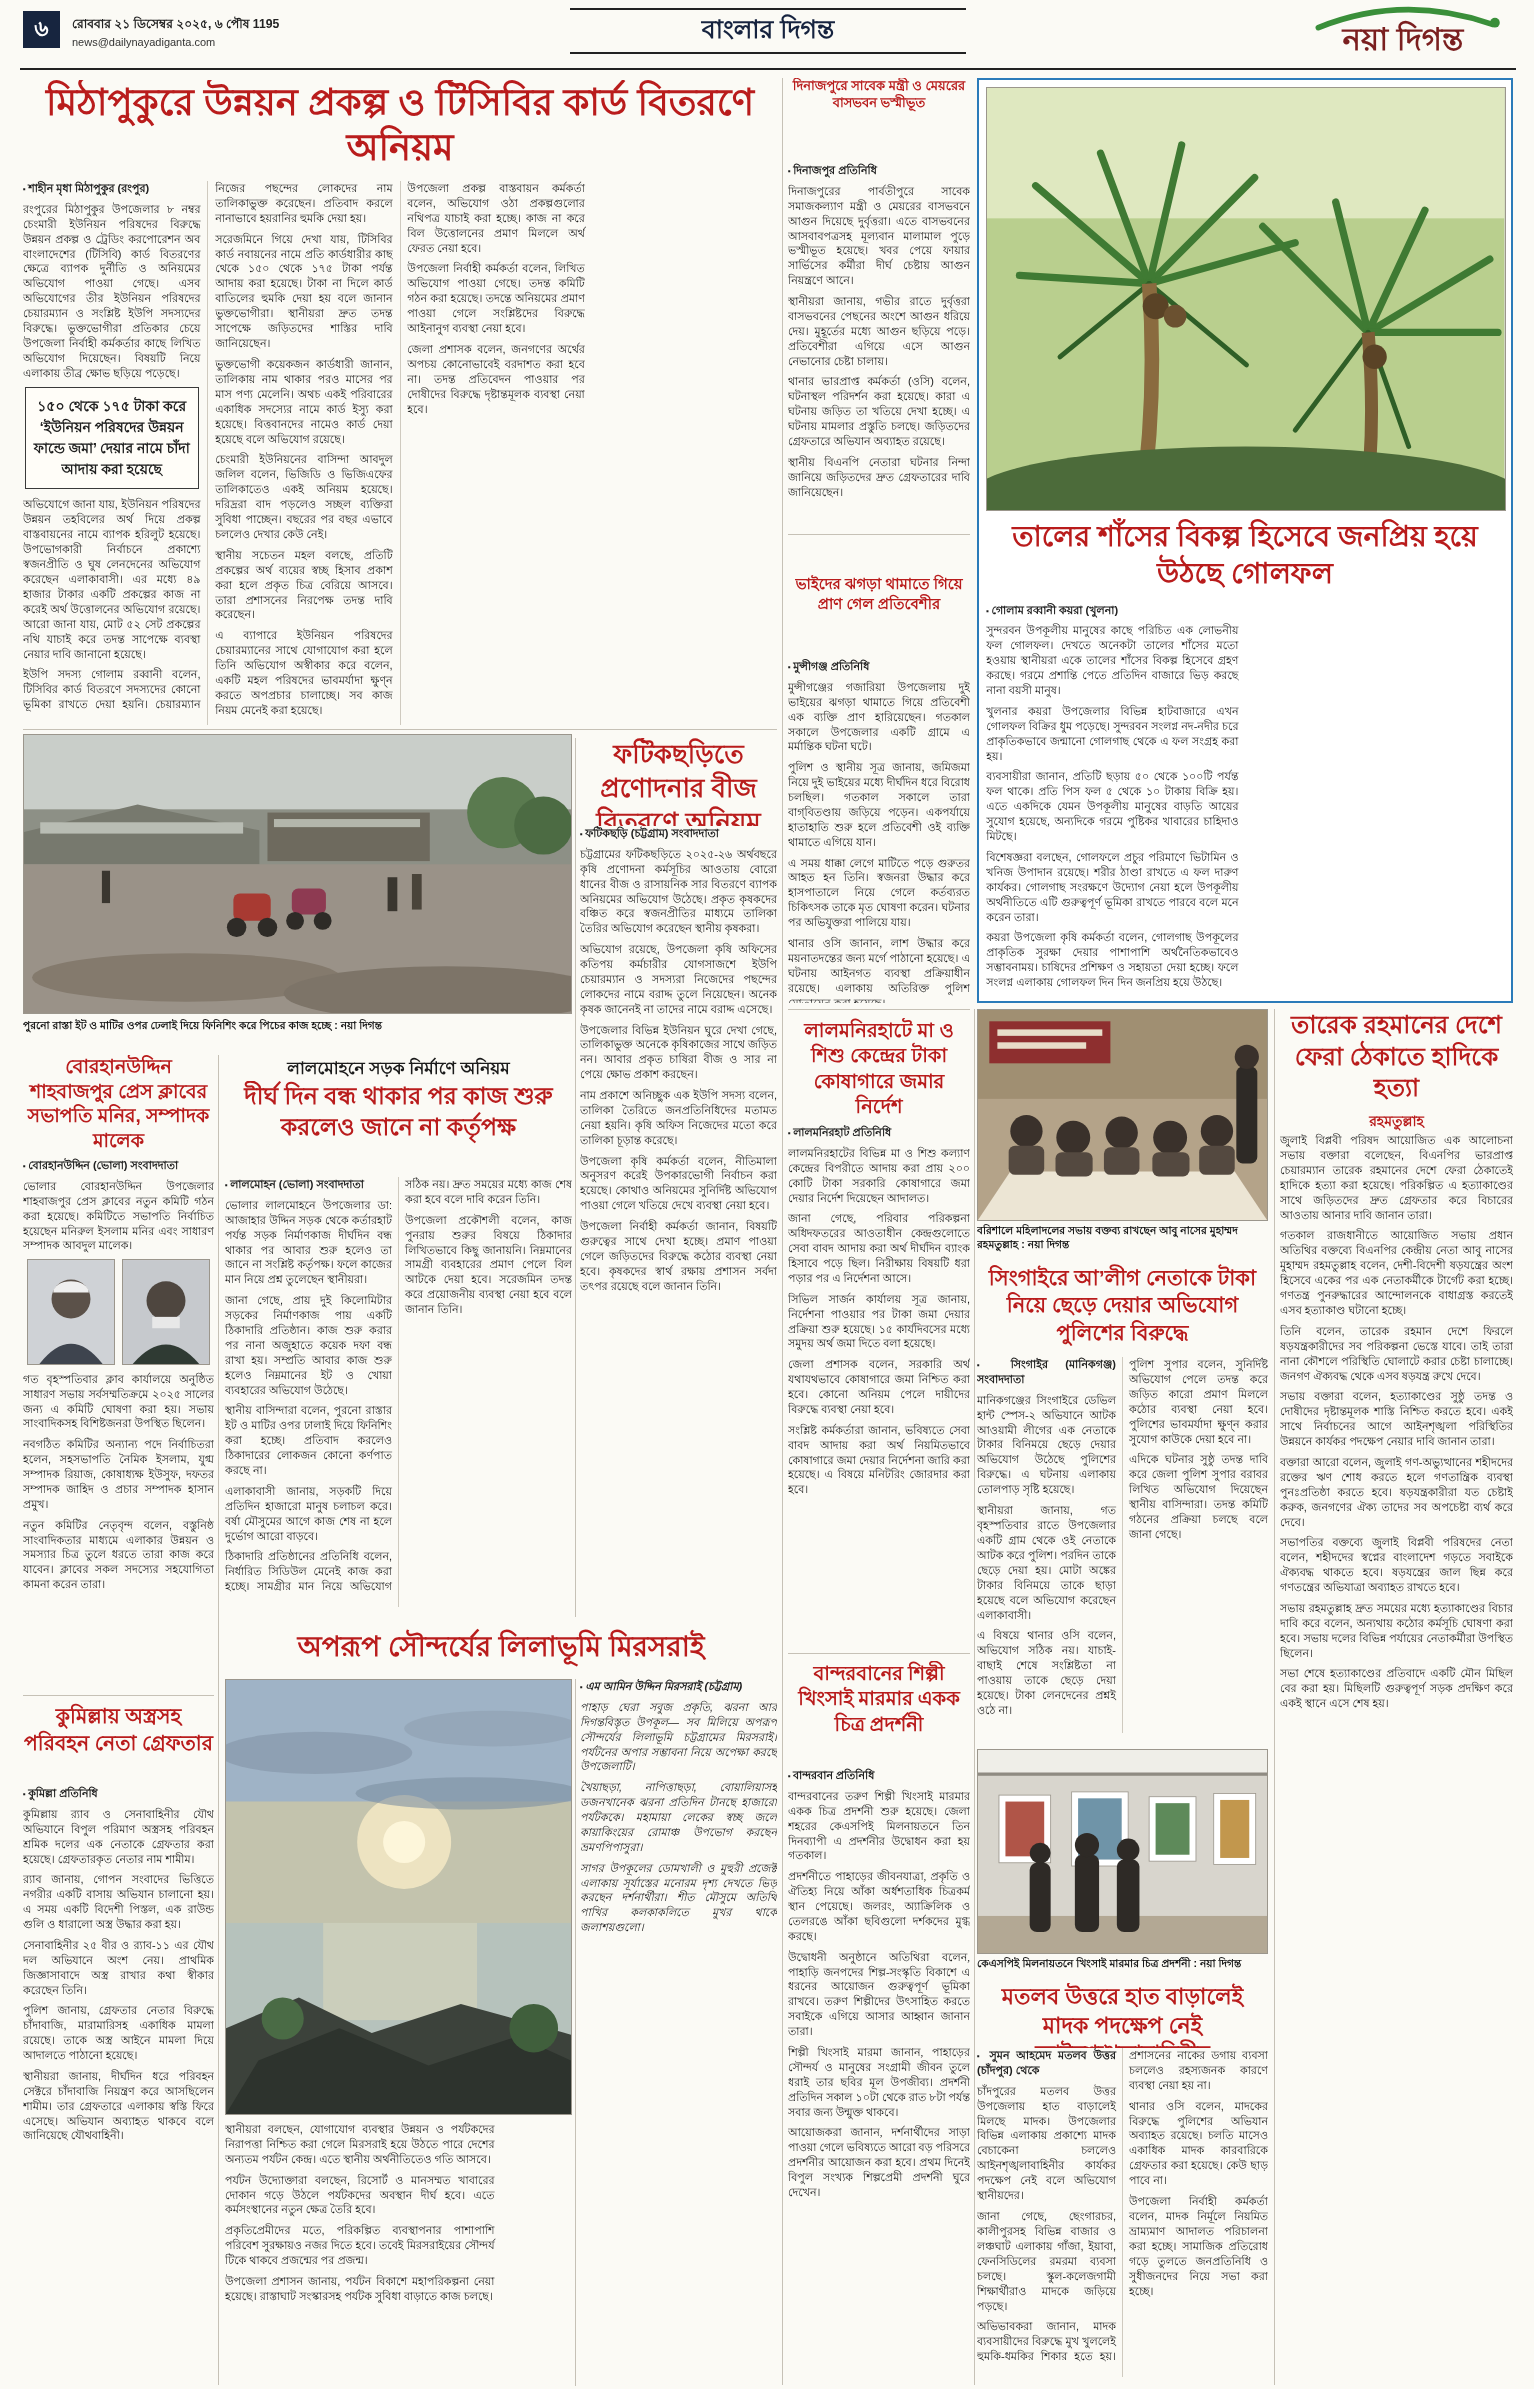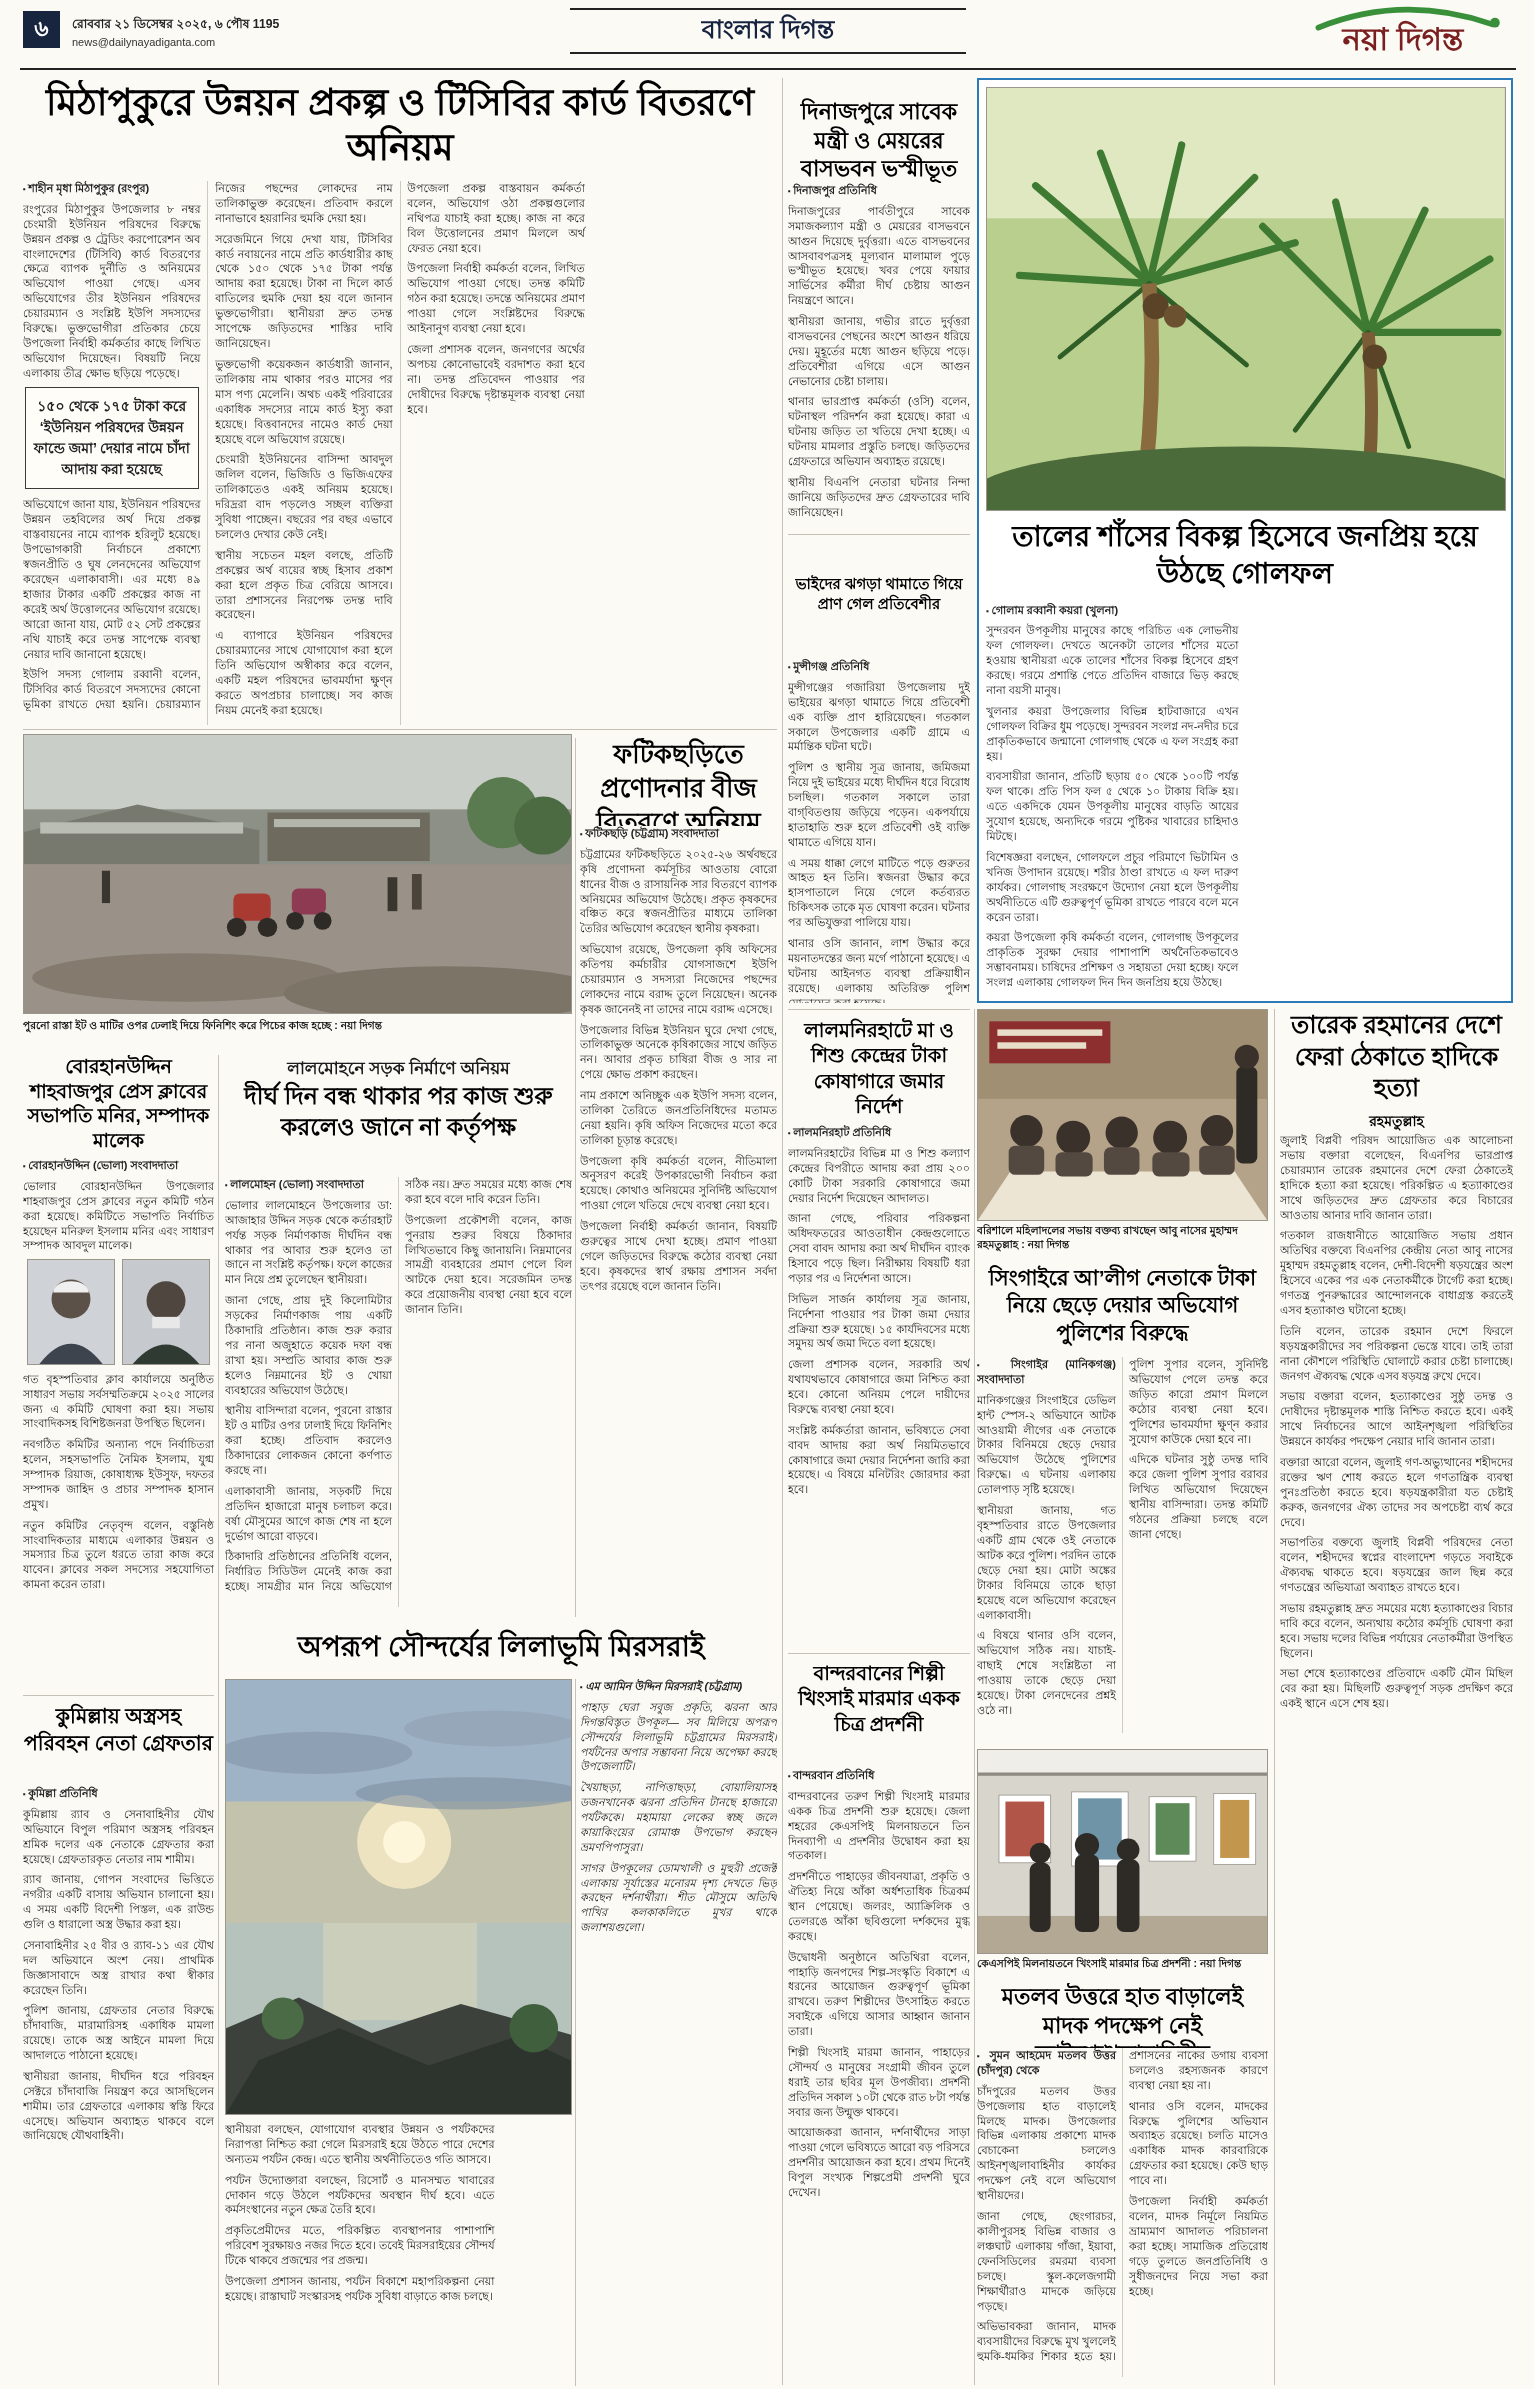--- a/index.html
+++ b/index.html
@@ -1,19 +1,19 @@
 <!DOCTYPE html>
 <html lang="bn" style="font-size:13px"><head>
 <meta charset="utf-8">
 <style>
   html,body{margin:0;padding:0;background:#d9d7d0;}
   .page{position:relative;width:1535px;height:2389px;margin:0 auto;background:#fbfaf5;
         font-family:"Liberation Sans","DejaVu Sans",sans-serif;color:#1b1b1b;overflow:hidden;}
   .abs{position:absolute;box-sizing:border-box;overflow:hidden;}
-  .hd{font-weight:700;text-align:center;color:#000000;}
+  .hd{font-weight:700;text-align:center;color:#b91c1c;}
   .body{font-size:11px;line-height:1.36;text-align:justify;color:#202020;column-fill:auto;}
   .body p{margin:0 0 5.7px 0;}
   .byline{font-weight:700;}
   .byline::before{content:"▪ ";font-size:8.1px;}
   .cols2{column-count:2;column-gap:13px;column-rule:0.8px solid #cfcab f;}
   .cols2{column-count:2;column-gap:13px;column-rule:0.8px solid #cfcabf;}
   .cols4{column-count:4;column-gap:14.7px;column-rule:0.8px solid #cfcabf;}
   .caption{font-size:10.6px;font-weight:700;line-height:1.3;color:#141414;}
   .vr{position:absolute;width:0.8px;background:#c6c1b6;}
   .hrz{position:absolute;height:0.8px;background:#c6c1b6;}
@@ -186,21 +186,21 @@
     <p>সাগর উপকূলের ডোমখালী ও মুহুরী প্রজেক্ট এলাকায় সূর্যাস্তের মনোরম দৃশ্য দেখতে ভিড় করছেন দর্শনার্থীরা। শীত মৌসুমে অতিথি পাখির কলকাকলিতে মুখর থাকে জলাশয়গুলো।</p>
   </div>
   <div class="abs body cols2" style="left:225px;top:2122px;width:552px;height:264px;">
     <p>স্থানীয়রা বলছেন, যোগাযোগ ব্যবস্থার উন্নয়ন ও পর্যটকদের নিরাপত্তা নিশ্চিত করা গেলে মিরসরাই হয়ে উঠতে পারে দেশের অন্যতম পর্যটন কেন্দ্র। এতে স্থানীয় অর্থনীতিতেও গতি আসবে।</p>
     <p>পর্যটন উদ্যোক্তারা বলছেন, রিসোর্ট ও মানসম্মত খাবারের দোকান গড়ে উঠলে পর্যটকদের অবস্থান দীর্ঘ হবে। এতে কর্মসংস্থানের নতুন ক্ষেত্র তৈরি হবে।</p>
     <p>প্রকৃতিপ্রেমীদের মতে, পরিকল্পিত ব্যবস্থাপনার পাশাপাশি পরিবেশ সুরক্ষায়ও নজর দিতে হবে। তবেই মিরসরাইয়ের সৌন্দর্য টিকে থাকবে প্রজন্মের পর প্রজন্ম।</p>
     <p>উপজেলা প্রশাসন জানায়, পর্যটন বিকাশে মহাপরিকল্পনা নেয়া হয়েছে। রাস্তাঘাট সংস্কারসহ পর্যটক সুবিধা বাড়াতে কাজ চলছে।</p>
   </div>
 
   <div class="abs" style="left:788px;top:78px;width:182px;height:449px;">
-    <div class="hd" style="font-size:22px;line-height:1.3;height:85px;overflow:hidden;margin-top:20px;">দিনাজপুরে সাবেক মন্ত্রী ও মেয়রের বাসভবন ভস্মীভূত</div>
+    <div class="hd" style="font-size:13px;line-height:1.3;height:85px;overflow:hidden;">দিনাজপুরে সাবেক মন্ত্রী ও মেয়রের বাসভবন ভস্মীভূত</div>
     <div class="body" style="height:358px;overflow:hidden;">
       <p class="byline">দিনাজপুর প্রতিনিধি</p>
       <p>দিনাজপুরের পার্বতীপুরে সাবেক সমাজকল্যাণ মন্ত্রী ও মেয়রের বাসভবনে আগুন দিয়েছে দুর্বৃত্তরা। এতে বাসভবনের আসবাবপত্রসহ মূল্যবান মালামাল পুড়ে ভস্মীভূত হয়েছে। খবর পেয়ে ফায়ার সার্ভিসের কর্মীরা দীর্ঘ চেষ্টায় আগুন নিয়ন্ত্রণে আনে।</p>
       <p>স্থানীয়রা জানায়, গভীর রাতে দুর্বৃত্তরা বাসভবনের পেছনের অংশে আগুন ধরিয়ে দেয়। মুহূর্তের মধ্যে আগুন ছড়িয়ে পড়ে। প্রতিবেশীরা এগিয়ে এসে আগুন নেভানোর চেষ্টা চালায়।</p>
       <p>থানার ভারপ্রাপ্ত কর্মকর্তা (ওসি) বলেন, ঘটনাস্থল পরিদর্শন করা হয়েছে। কারা এ ঘটনায় জড়িত তা খতিয়ে দেখা হচ্ছে। এ ঘটনায় মামলার প্রস্তুতি চলছে। জড়িতদের গ্রেফতারে অভিযান অব্যাহত রয়েছে।</p>
       <p>স্থানীয় বিএনপি নেতারা ঘটনার নিন্দা জানিয়ে জড়িতদের দ্রুত গ্রেফতারের দাবি জানিয়েছেন।</p>
     </div>
   </div>
   <div class="hrz" style="left:788px;top:534px;width:182px;"></div>
 

